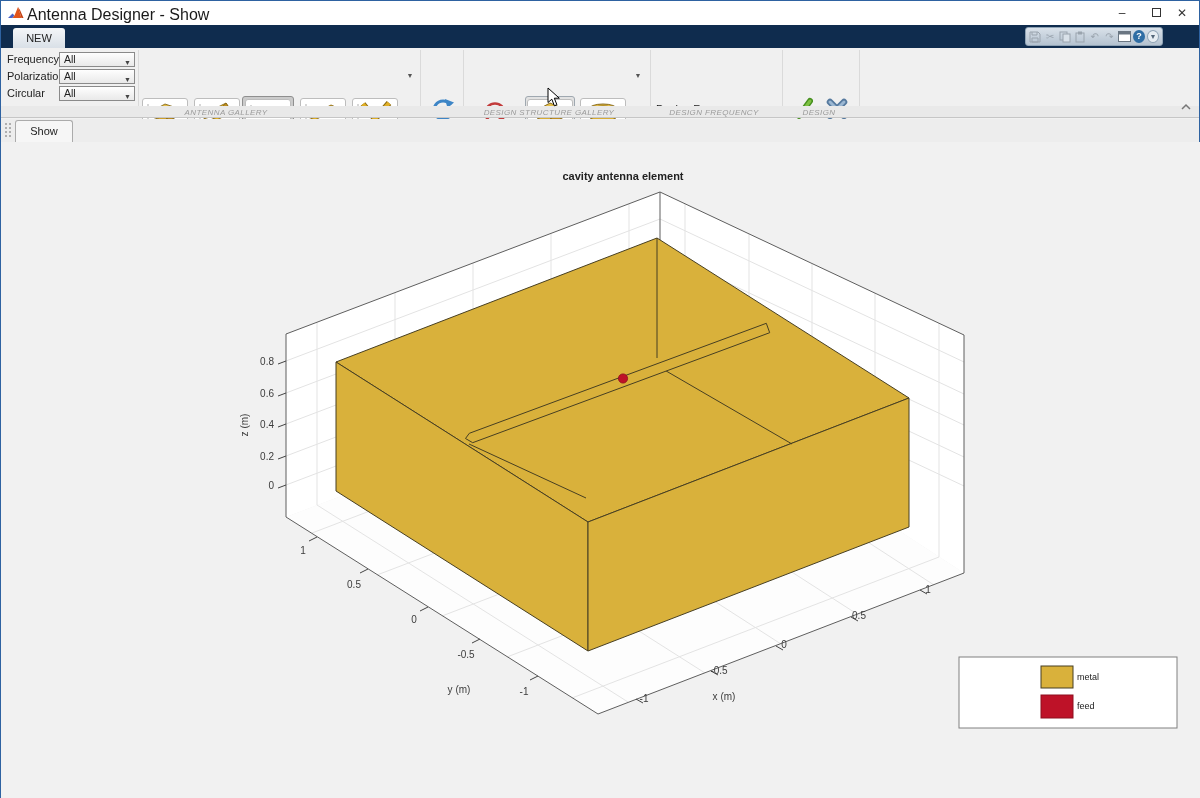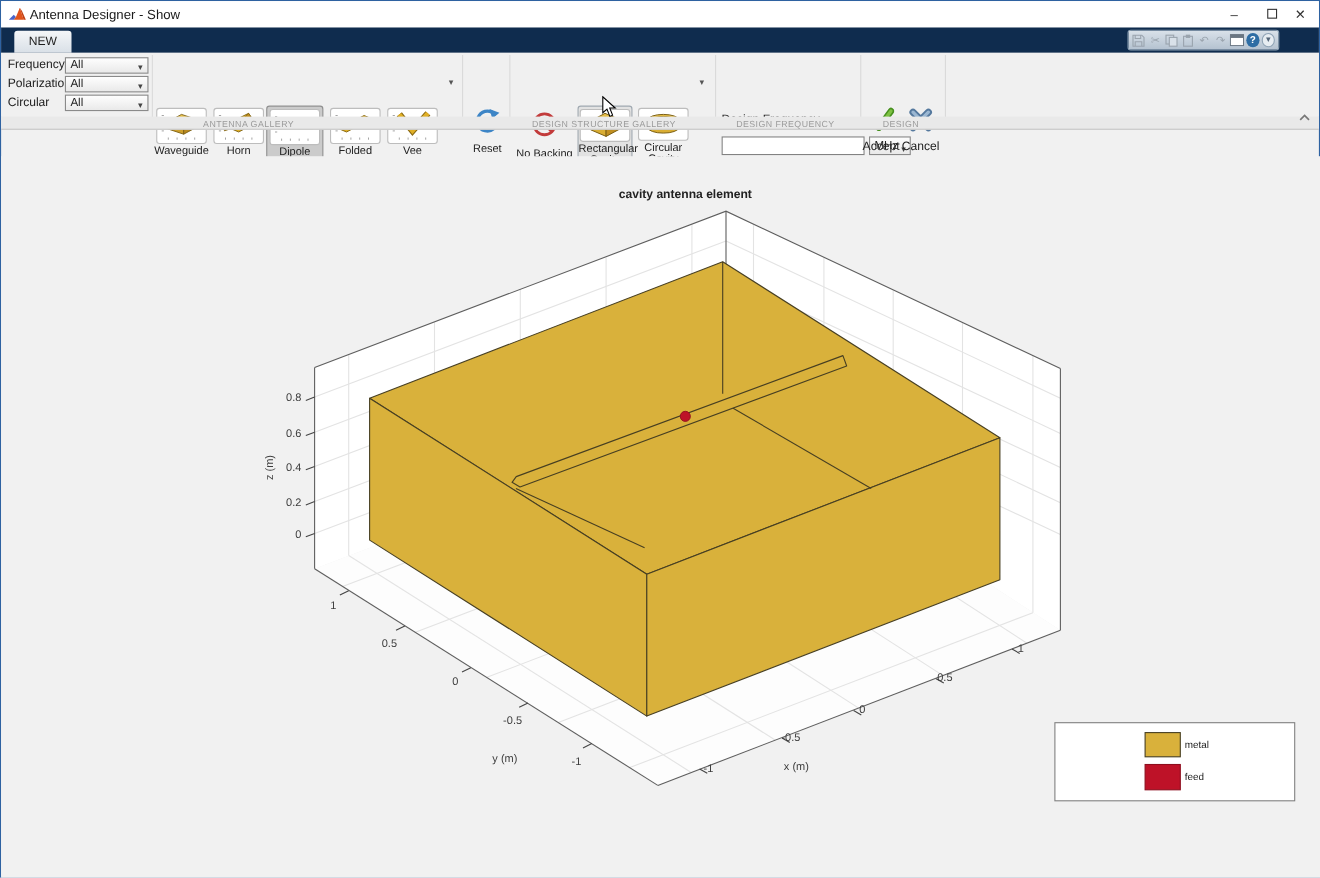--- a/index.html
+++ b/index.html
@@ -3,21 +3,21 @@
 <meta charset="utf-8">
 <style>
   * { margin:0; padding:0; box-sizing:border-box; }
   html,body { width:1200px; height:798px; overflow:hidden;
     font-family:"Liberation Sans", sans-serif; background:#F1F1F1; }
   .abs { position:absolute; }
   #win { position:relative; width:1200px; height:798px; border:1px solid #2E62A1; background:#F1F1F1; }
 
   
   #titlebar { position:absolute; left:0; top:0; width:100%; height:24px; background:#FFFFFF; }
-  #title-text { position:absolute; left:26px; top:5px; font-size:12px; color:#1A1A1A; }
+  #title-text { position:absolute; left:26px; top:5px; font-size:16px; color:#1A1A1A; }
   .winbtn { position:absolute; top:3px; width:30px; height:18px; text-align:center;
     font-size:12px; color:#333; line-height:18px; }
   #btn-min { right:62px; }
   #btn-max { right:28px; }
   #btn-max .sq { display:inline-block; width:9px; height:9px; border:1px solid #333; margin-top:4px;}
   #btn-close { right:2px; }
 
   
   #navybar { position:absolute; left:0; top:24px; width:100%; height:23px; background:#0F2C4E;padding-left:22px; }
   #tab-new { position:absolute; left:12px; top:3px; width:52px; height:20px;
@@ -32,21 +32,21 @@
   #q-help { background:#2E6DA4; color:#fff; border-radius:50%; width:13px; height:13px;
     font-size:9px; font-weight:bold; line-height:13px; text-align:center; }
   #q-menu { border:1px solid #8FA3B5; border-radius:50%; width:13px; height:13px;
     font-size:7px; color:#55677A; line-height:12px; text-align:center; background:#E7EDF2; }
 
   
   #ribbon { position:absolute; left:0; top:47px; width:100%; height:58px; background:#F0F0F0; }
   #ribbon-strip { position:absolute; left:0; top:105px; width:100%; height:12px;
     background:#E9E9E9; border-bottom:1px solid #C6C6C6; }
   .section-label { position:absolute; top:107px; font-size:8px; color:#9B9B9B;
-    letter-spacing:.4px; transform:translateX(-50%); white-space:nowrap; }
+    letter-spacing:.4px; transform:translateX(-50%); white-space:nowrap;font-style:italic; }
   .vsep { position:absolute; top:49px; width:1px; height:66px; background:#DADADA; }
 
   .flabel { position:absolute; left:6px; font-size:11px; color:#222; }
   .fselect { position:absolute; left:58px; width:76px; height:15px;
     background:linear-gradient(#FEFEFE,#E9E9E9); border:1px solid #8A8A8A;
     font-size:10.5px; color:#222; line-height:13px; padding-left:4px; }
   .fselect .arr { position:absolute; right:3px; top:3px; font-size:7px; color:#444; }
 
   .gitem { position:absolute; top:48px; height:54px; text-align:center; }
   .gitem .tile { margin:2px auto 0; width:46px; height:33px; background:#FFF;
@@ -261,20 +261,24 @@
 
   <div id="ribbon-strip"></div>
   <div class="section-label" style="left:225px">ANTENNA GALLERY</div>
   <div class="section-label" style="left:548px">DESIGN STRUCTURE GALLERY</div>
   <div class="section-label" style="left:713px">DESIGN FREQUENCY</div>
   <div class="section-label" style="left:818px">DESIGN</div>
   <svg id="collapse-btn" viewBox="0 0 14 12">
     <polyline points="3,8 7,4 11,8" fill="none" stroke="#777" stroke-width="1.5"></polyline>
   </svg>
 
+  <div id="tabbar">
+    <div id="tab-grip"></div>
+    <div id="tab-show">Show</div>
+  </div>
 
   <div id="canvas">
     <svg width="1200" height="657" viewBox="0 141 1200 657">
 
       <g>
         <polygon points="285,333 659,191 659,374 285,516" fill="#FFFFFF"></polygon>
         <polygon points="659,191 963,334 963,572 659,374" fill="#FFFFFF"></polygon>
         <polygon points="285,516 659,374 963,572 597,713" fill="#FDFDFD"></polygon>
       </g>
 

